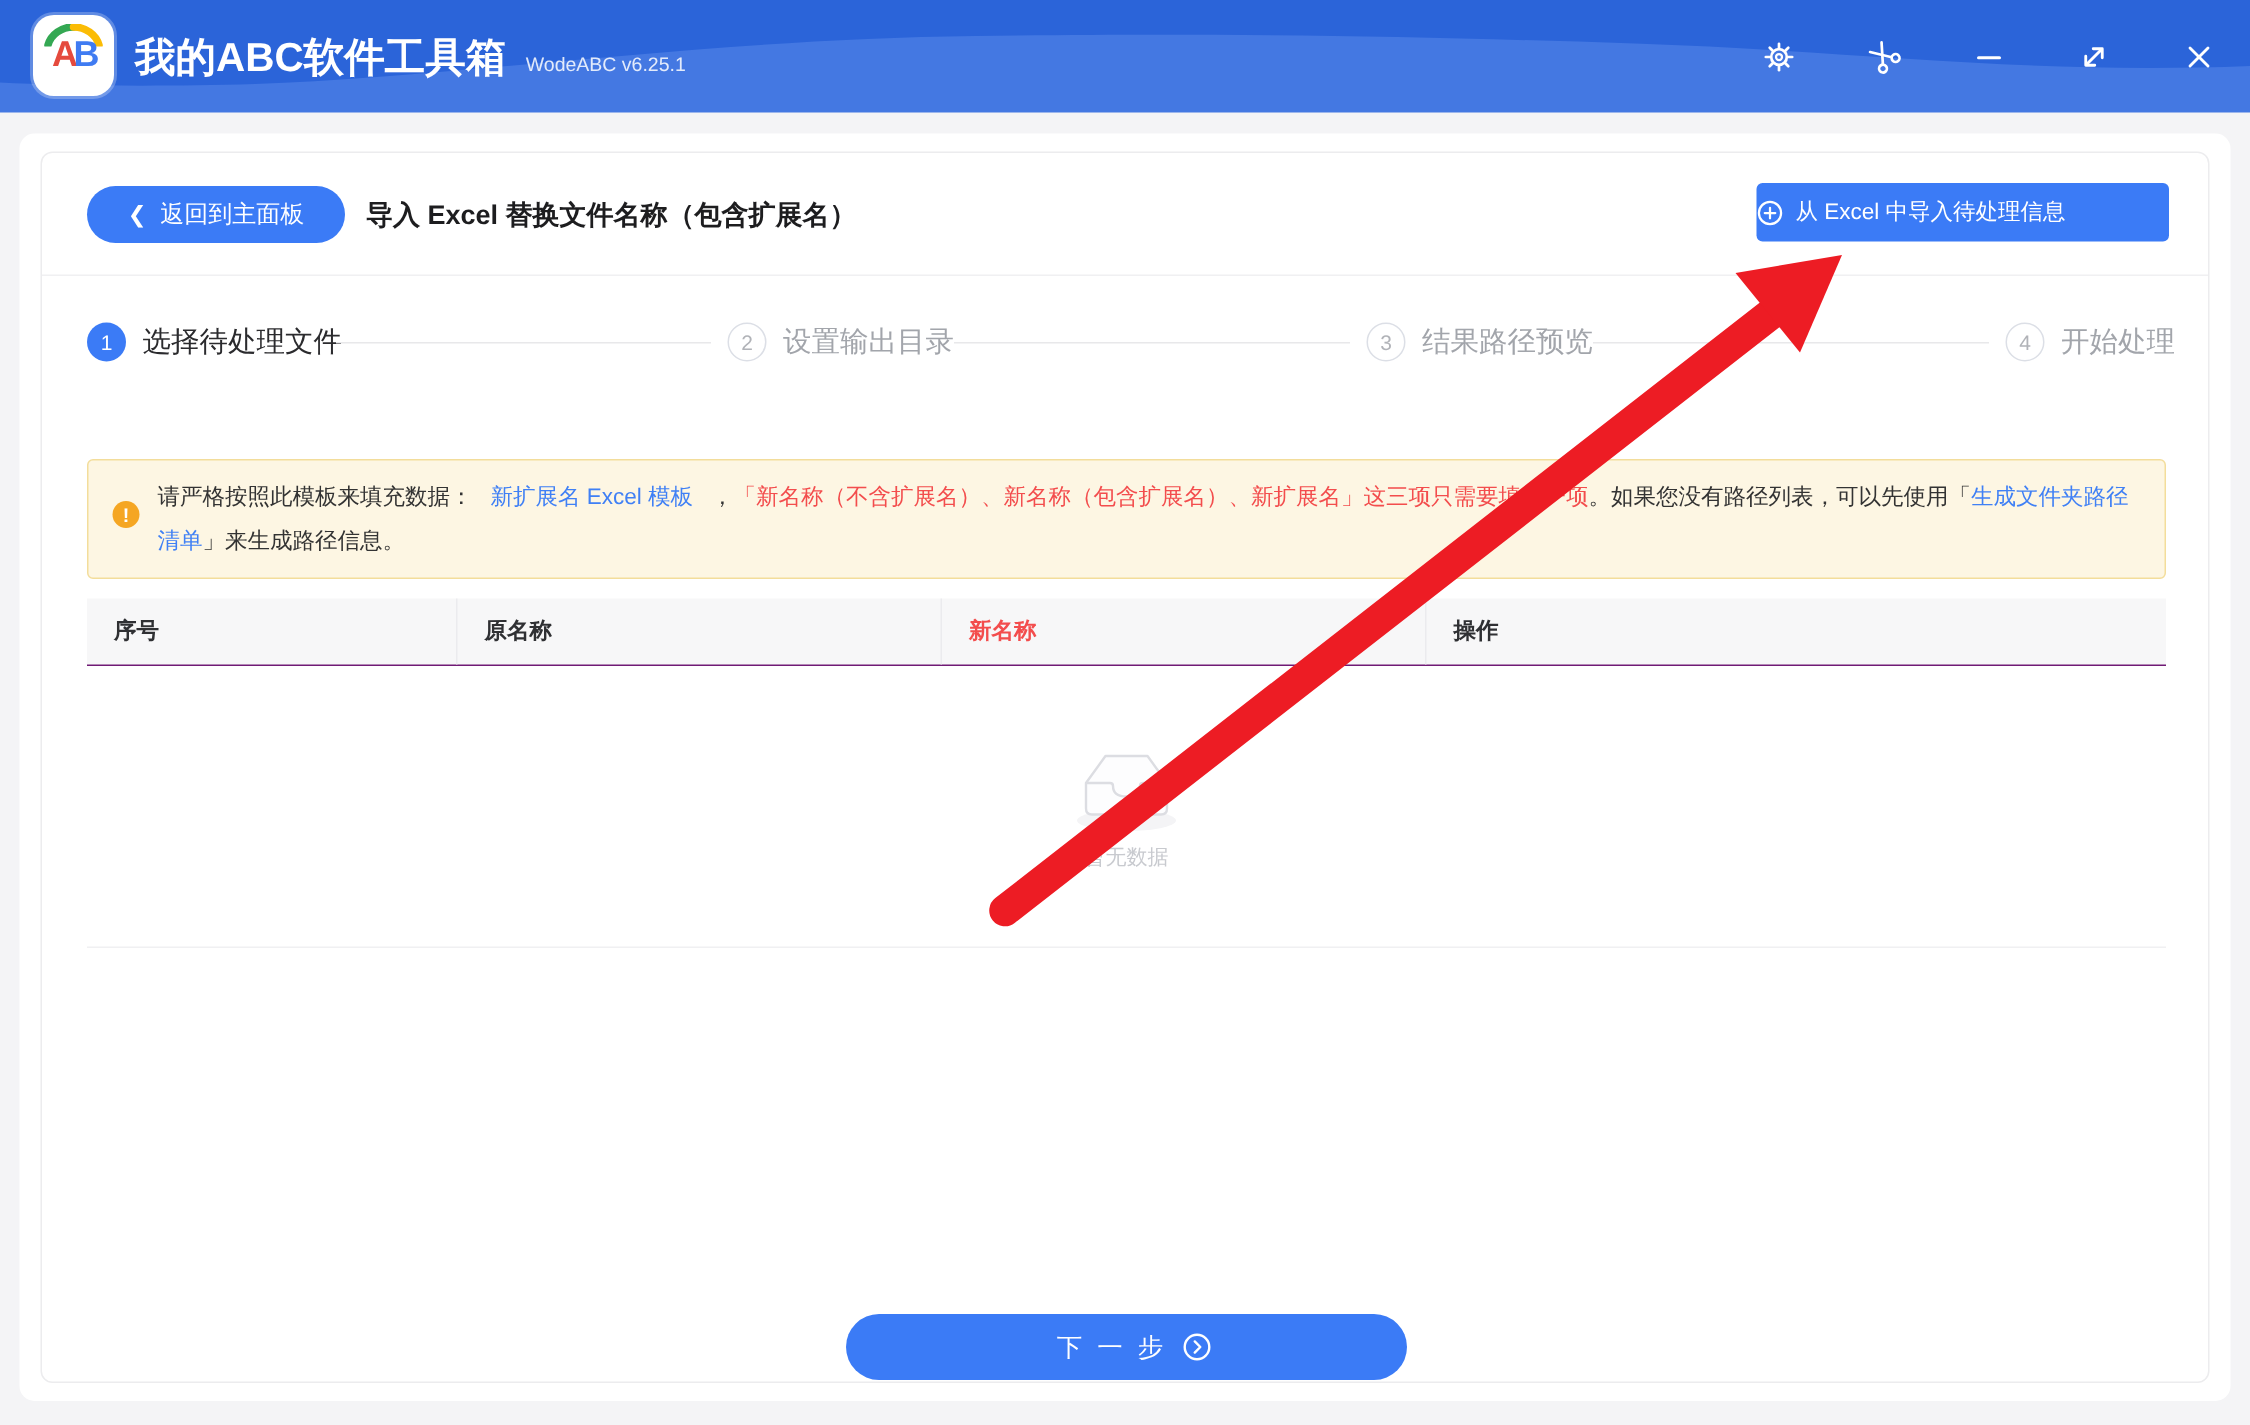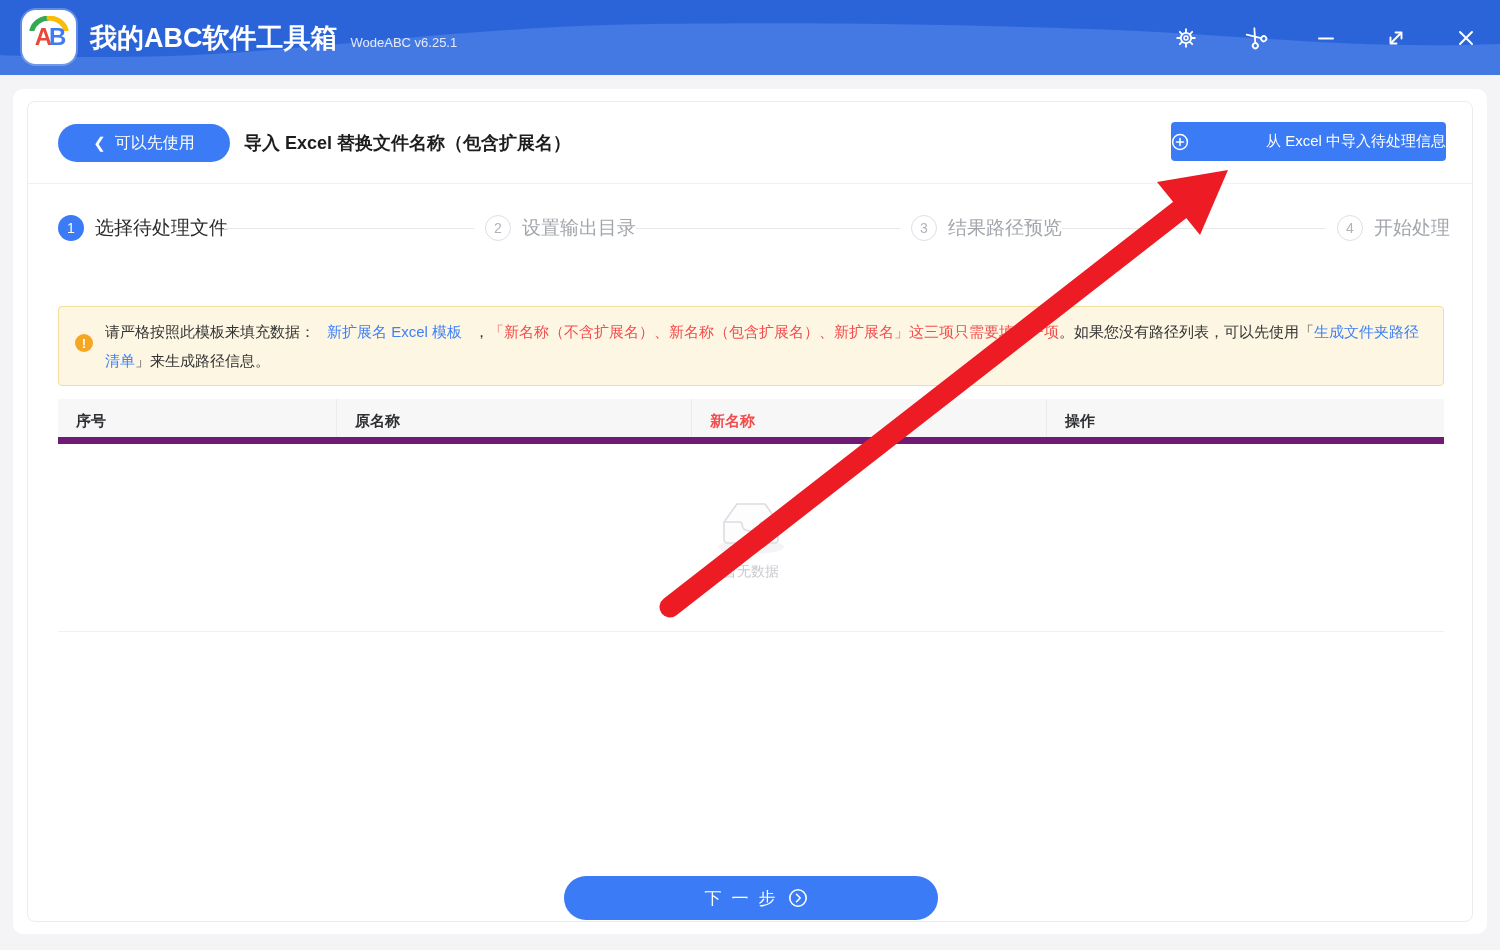--- a/index.html
+++ b/index.html
@@ -34,21 +34,21 @@
   
   .back-btn { position:absolute; left:30px; top:22px; height:38px; width:172px;
               background:var(--c-primary,#3b7bf6); color:#fff; border:none; border-radius:19px;
               font-size:16px; display:flex; align-items:center; justify-content:center; gap:9px;
               cursor:pointer; font-family:inherit; }
   .back-chevron { font-size:15px; margin-top:-1px; }
   .page-title { position:absolute; left:216px; top:0; height:81px; display:flex; align-items:center;
                 font-size:18px; font-weight:700; color:#1d1d1f; }
   .import-btn { position:absolute; left:1143px; top:20px; width:275px; height:39px;
                 background:var(--c-primary,#3b7bf6); color:#fff; border:none; border-radius:4px;
-                font-size:15px; display:flex; align-items:center; justify-content:space-between; gap:8px;
+                font-size:15px; display:flex; align-items:center; justify-content:flex-start; gap:8px;
                 cursor:pointer; font-family:inherit; }
   .header-divider { position:absolute; left:0; top:81px; width:100%; height:1px; background:#f0f0f2; }
 
   
   .step { position:absolute; top:113px; display:flex; align-items:center; gap:11px; }
   .step-circle { width:26px; height:26px; border-radius:50%; display:flex; align-items:center;
                  justify-content:center; font-size:14px; }
   .step.active .step-circle { background:var(--c-primary,#3b7bf6); color:#fff; }
   .step.inactive .step-circle { background:#fff; border:1px solid #dcdfe6; color:#b1b3b8; }
   .step-label { font-size:19px; }
@@ -62,21 +62,21 @@
             border-radius:4px; padding:10px 24px 10px 46px; font-size:15px; line-height:29px; color:#333; }
   .notice-icon { position:absolute; left:16px; top:27px; width:18px; height:18px; border-radius:50%;
                  background:#f5a623; color:#fff; font-size:13px; font-weight:700;
                  display:flex; align-items:center; justify-content:center; }
   .notice a { color:var(--c-link,#4080f5); text-decoration:none; cursor:pointer; }
   .notice .red { color:var(--c-danger_text,#f34d4d); }
   .notice .sp { margin:0 6px; }
 
   
   .table-head { position:absolute; left:30px; top:297px; width:1386px; height:45px;
-                background:#f7f7f8; display:flex; border-bottom:7px solid #701a75;gap:32px; }
+                background:#f7f7f8; display:flex; border-bottom:1px solid #701a75; }
   .th { font-size:15px; font-weight:700; color:#2f3033; line-height:44px; padding-left:18px; }
   .th + .th { border-left:1px solid #ebebee; }
   .th.c1 { width:246px; } .th.c2 { width:247px; } .th.c3 { width:323px; }
   .th.c4 { width:323px; color:var(--c-danger_text,#f34d4d); } .th.c5 { width:247px; }
   .empty-zone { position:absolute; left:30px; top:342px; width:1386px; height:188px;
                 border-bottom:1px solid #f0f0f2; display:flex; flex-direction:column;
                 align-items:center; justify-content:center; gap:6px; }
   .empty-text { font-size:14px; color:#c8cacf; }
 
   
@@ -158,21 +158,21 @@
       </span>
     </div>
   </div>
 
   <div class="outer-panel"></div>
 
   <div class="card">
 
     <button class="back-btn">
       <span class="back-chevron">❮</span>
-      <span>可以先使用</span>
+      <span>返回到主面板</span>
     </button>
     <div class="page-title">导入 Excel 替换文件名称（包含扩展名）</div>
     <button class="import-btn">
       <svg width="18" height="18" viewBox="0 0 18 18" fill="none" stroke="#fff" stroke-width="1.5" stroke-linecap="round">
         <circle cx="9" cy="9" r="7.4"></circle>
         <line x1="9" y1="5.5" x2="9" y2="12.5"></line>
           <line x1="5.5" y1="9" x2="12.5" y2="9"></line>
       </svg>
       <span>从 Excel 中导入待处理信息</span>
     </button>

